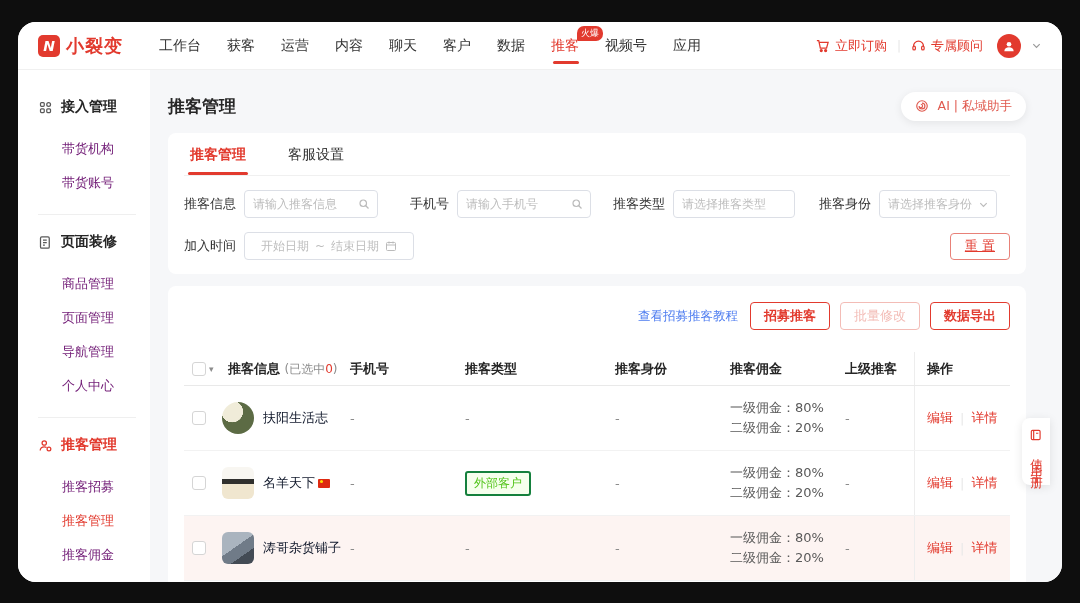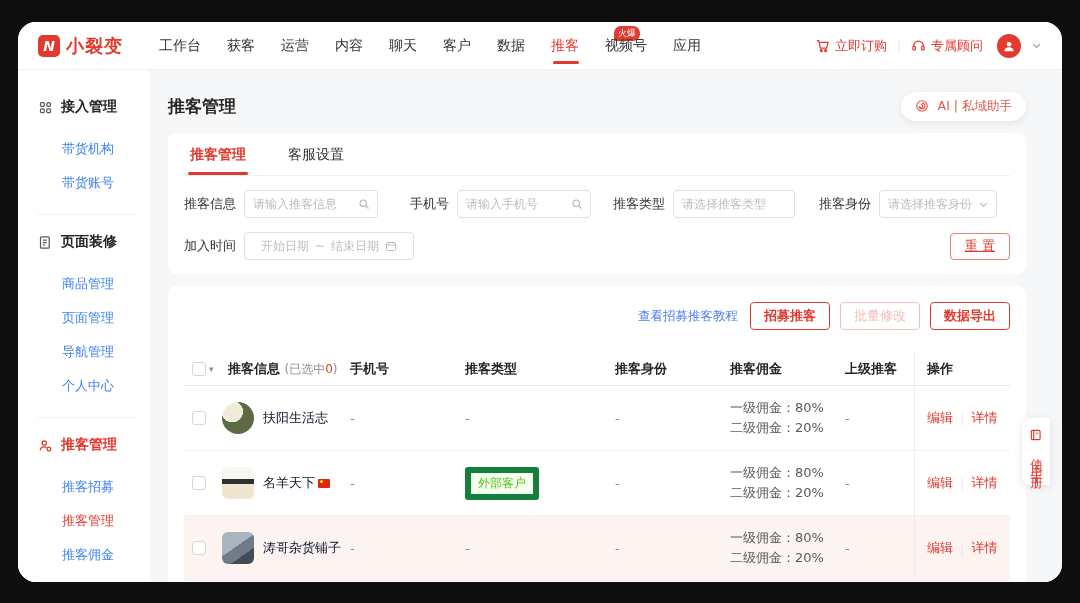--- a/index.html
+++ b/index.html
@@ -8,32 +8,32 @@
 
   
   .topnav { height:48px; border-bottom:1px solid #f0f0f0; display:flex; align-items:center; padding:0 20px; background:#fff; position:relative; z-index:5; }
   .brand { display:flex; align-items:center; gap:6px; margin-right:36px; }
   .brand-icon { width:22px; height:22px; background:#e23a2e; border-radius:5px; color:#fff; font-weight:bold; font-size:14px; display:flex; align-items:center; justify-content:center; font-style:italic; }
   .brand-name { color:#e23a2e; font-size:18px; font-weight:700; letter-spacing:1px; }
   .nav-items { display:flex; align-items:center; gap:26px; }
   .nav-item { font-size:14px; color:#333; font-weight:500; cursor:pointer; position:relative; padding:13px 0; }
   .nav-item.active { color:#e23a2e; }
   .nav-item.active .underline { position:absolute; left:2px; bottom:4px; width:26px; height:3px; border-radius:2px; background:#e23a2e; }
-  .hot-badge { position:absolute; top:2px; left:26px; background:#e23a2e; color:#fff; font-size:9px; padding:1px 4px; border-radius:7px 7px 7px 1px; white-space:nowrap;margin-left:37px; }
+  .hot-badge { position:absolute; top:2px; left:26px; background:#e23a2e; color:#fff; font-size:9px; padding:1px 4px; border-radius:7px 7px 7px 1px; white-space:nowrap; }
   .nav-right { margin-left:auto; display:flex; align-items:center; gap:10px; color:#e23a2e; font-size:13px; }
   .nav-right .link { display:flex; align-items:center; gap:5px; cursor:pointer; }
   .nav-sep { color:#e6e6e6; font-size:12px; }
   .avatar-circle { width:24px; height:24px; border-radius:50%; background:#e23a2e; display:flex; align-items:center; justify-content:center; margin-left:4px; }
   .chev { color:#9a9a9a; }
 
   
   .sidebar { position:absolute; top:48px; left:0; width:132px; bottom:0; background:#fff; padding:28px 0 0 20px; overflow:hidden; }
   .side-section-title { display:flex; align-items:center; gap:8px; font-size:14px; font-weight:700; color:#262626; margin-bottom:16px; cursor:pointer; }
   .side-section-title.red { color:#e23a2e; }
-  .side-item { font-size:13px; color:#3b82f6; padding:8px 0; margin-left:24px; cursor:pointer; }
+  .side-item { font-size:13px; color:#701a75; padding:8px 0; margin-left:24px; cursor:pointer; }
   .side-item.active { color:#e23a2e; }
   .side-divider { height:1px; background:#efefef; margin:14px 14px 18px 0; }
   .side-icon { display:inline-flex; width:15px; height:15px; }
 
   
   .main { position:absolute; top:48px; left:132px; right:0; bottom:0; background:#f6f7f9; padding:22px 36px 0 18px; overflow:hidden; }
   .page-head { display:flex; align-items:center; justify-content:space-between; margin-bottom:12px; }
   .page-title { font-size:17px; font-weight:700; color:#262626; }
   .ai-pill { background:#fff; border-radius:15px; box-shadow:0 2px 8px rgba(0,0,0,.08); padding:6px 14px; display:flex; align-items:center; gap:8px; color:#e05a4f; font-size:12.5px; cursor:pointer; }
 
@@ -75,21 +75,21 @@
   .sel-note b { color:#e23a2e; font-weight:400; }
   .info-cell { display:flex; align-items:center; gap:9px; padding-left:0; }
   .av { width:32px; height:32px; flex:none; }
   .av1 { border-radius:50%; background:radial-gradient(circle at 32% 30%, #f0ecd9 0 34%, #5c6b44 35% 100%); }
   .av2 { border-radius:6px; background:linear-gradient(180deg,#f8f6f1 0 38%, #30302e 38% 54%, #f0e6cf 54% 100%); }
   .av3 { border-radius:6px; background:linear-gradient(145deg,#aab4bf 0 45%, #707b88 45% 70%, #434b55 70% 100%); }
   .row-name { color:#0f172a; display:flex; align-items:center; gap:3px; white-space:nowrap; }
   .cn-flag { width:12px; height:9px; background:#de2910; border-radius:1px; display:inline-block; position:relative; }
   .cn-flag::after { content:""; position:absolute; left:2px; top:1.5px; width:3px; height:3px; background:#ffde00; border-radius:50%; }
   .dash { color:#8c8c8c; }
-  .type-badge { display:inline-block; font-size:12px; color:#52c41a; background:#f6ffed; border:6px solid #15803d; border-radius:3px; padding:2px 7px; }
+  .type-badge { display:inline-block; font-size:12px; color:#52c41a; background:#f6ffed; border:2px solid #15803d; border-radius:3px; padding:2px 7px; }
   .commission { line-height:20px; white-space:nowrap; }
   .cell-actions { border-left:1px solid #ededed; height:100%; display:flex; align-items:center; padding-left:12px; gap:7px; }
   .thead .cell-actions { font-weight:700; }
   .op-link { color:#e23a2e; cursor:pointer; white-space:nowrap; }
   .op-sep { color:#e8e8e8; }
 
   
   .manual-tab { position:absolute; left:1022px; top:418px; width:28px; background:#fff; border-radius:8px 0 0 8px; box-shadow:0 2px 10px rgba(0,0,0,.10); padding:10px 0 12px; display:flex; flex-direction:column; align-items:center; gap:7px; color:#e23a2e; cursor:pointer; z-index:20; }
   .manual-text { writing-mode:vertical-lr; font-size:12.5px; letter-spacing:6px; color:#e23a2e; }
   svg { display:block; }

